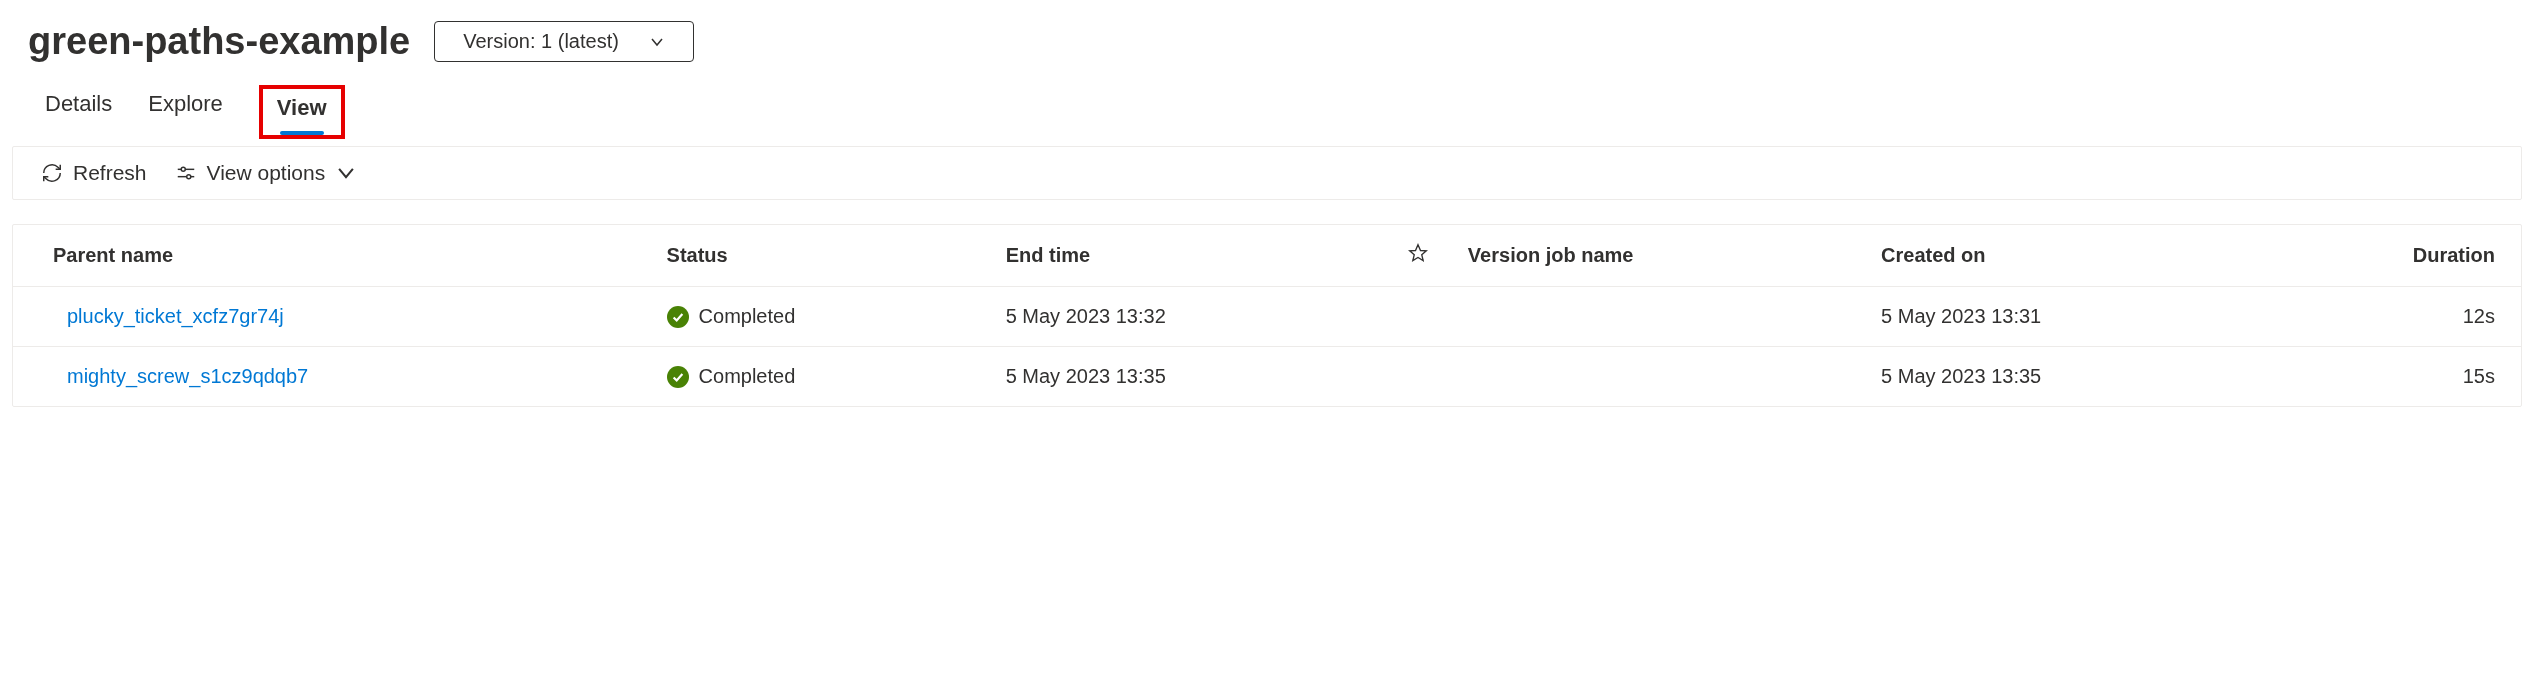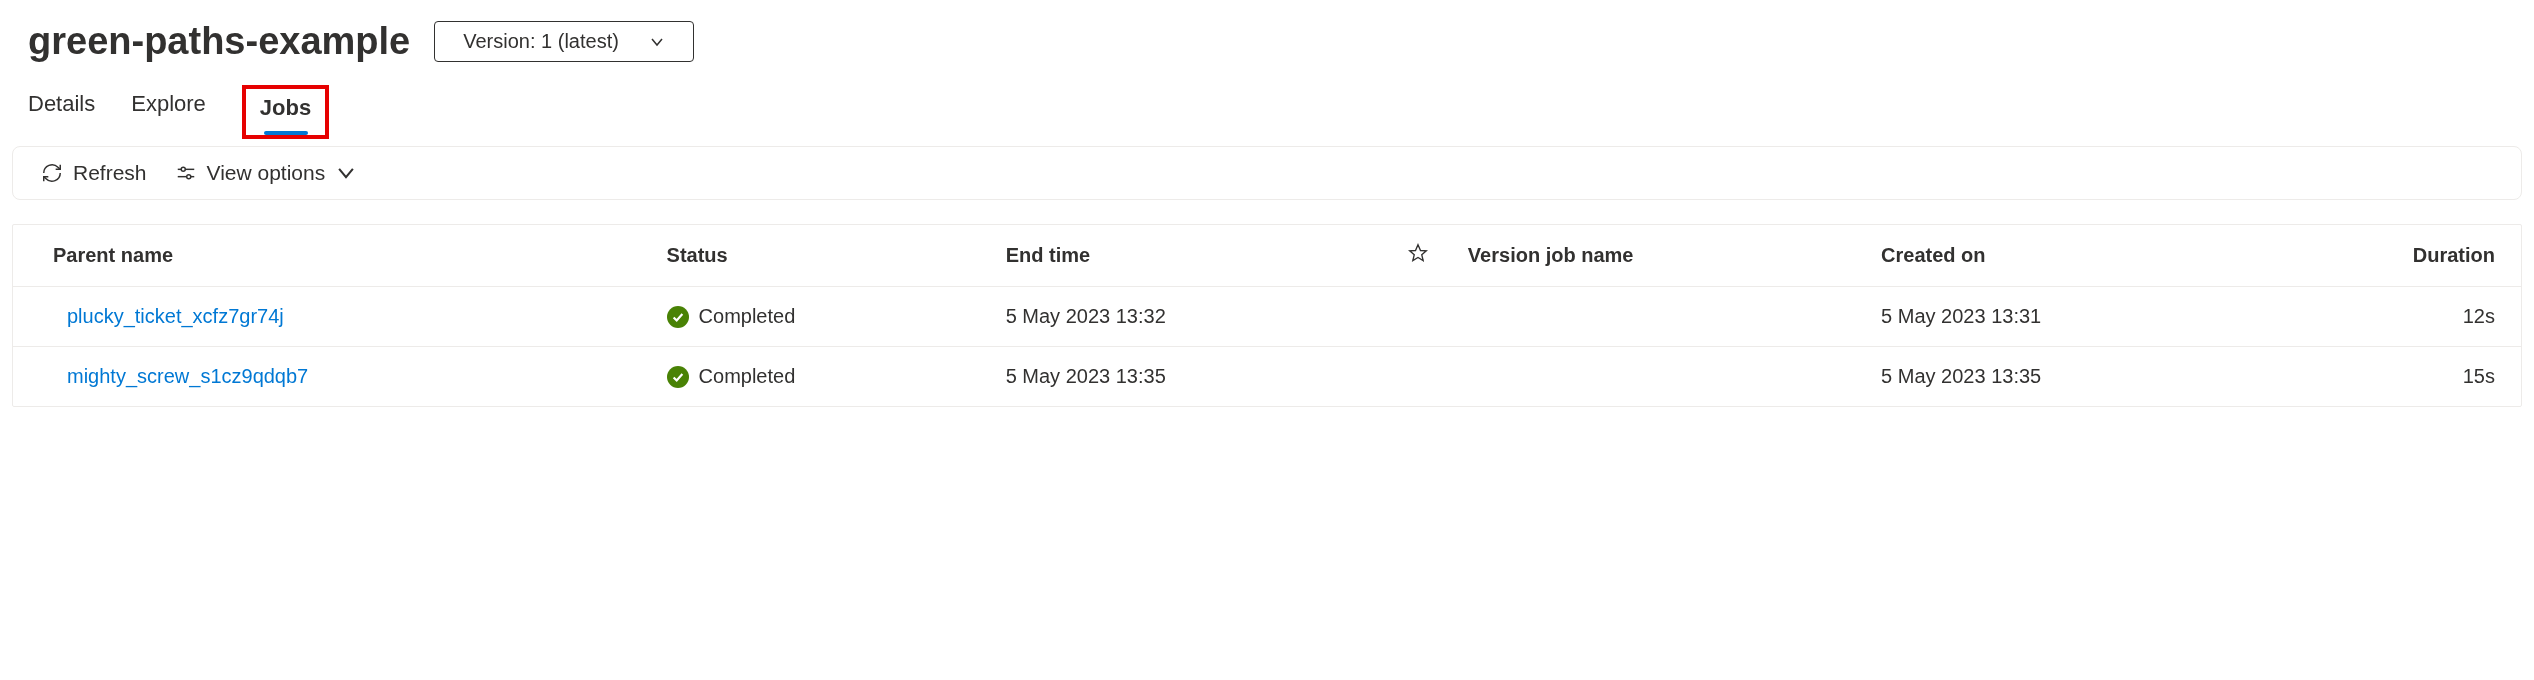--- a/index.html
+++ b/index.html
@@ -37,20 +37,21 @@
     }
     .version-selector .chevron {
       width: 16px;
       height: 16px;
     }
     .tabs {
       display: flex;
       gap: 36px;
       padding: 18px 28px 0 28px;
       border-bottom: 1px solid transparent;
+      margin-left: 17px;
     }
     .tab {
       font-size: 22px;
       padding-bottom: 14px;
       cursor: pointer;
       position: relative;
       color: #323130;
     }
     .tab.active {
       font-weight: 600;
@@ -70,21 +71,21 @@
       border: 4px solid #e60000;
       padding: 6px 14px 0 14px;
       margin-top: -6px;
     }
     .toolbar {
       display: flex;
       align-items: center;
       gap: 28px;
       padding: 14px 28px;
       border: 1px solid #edebe9;
-      border-radius: 8px;
+      border-radius: 2px;
       margin: 6px 12px 24px 12px;
       background: #fff;
     }
     .toolbar-btn {
       display: flex;
       align-items: center;
       gap: 10px;
       cursor: pointer;
       font-size: 21px;
     }
@@ -197,21 +198,21 @@
     <svg class="chevron" viewBox="0 0 16 16" fill="none" stroke="#323130" stroke-width="1.5">
       <polyline points="3,5 8,11 13,5"></polyline>
     </svg>
   </div>
 </div>
 
 <div class="tabs" id="tabs-container">
     <div class="tab">Details</div>
     <div class="tab">Explore</div>
     <div class="tab-highlight">
-      <div class="tab active">Jobs</div>
+      <div class="tab active">View</div>
     </div>
   </div>
 
 <div class="toolbar">
   <div class="toolbar-btn">
     <svg viewBox="0 0 24 24" fill="none" stroke="#323130" stroke-width="1.6">
       <path d="M3 12a9 9 0 0 1 15.5-6.2L21 8"></path>
       <path d="M21 12a9 9 0 0 1-15.5 6.2L3 16"></path>
       <polyline points="21 3 21 8 16 8"></polyline>
       <polyline points="3 21 3 16 8 16"></polyline>

